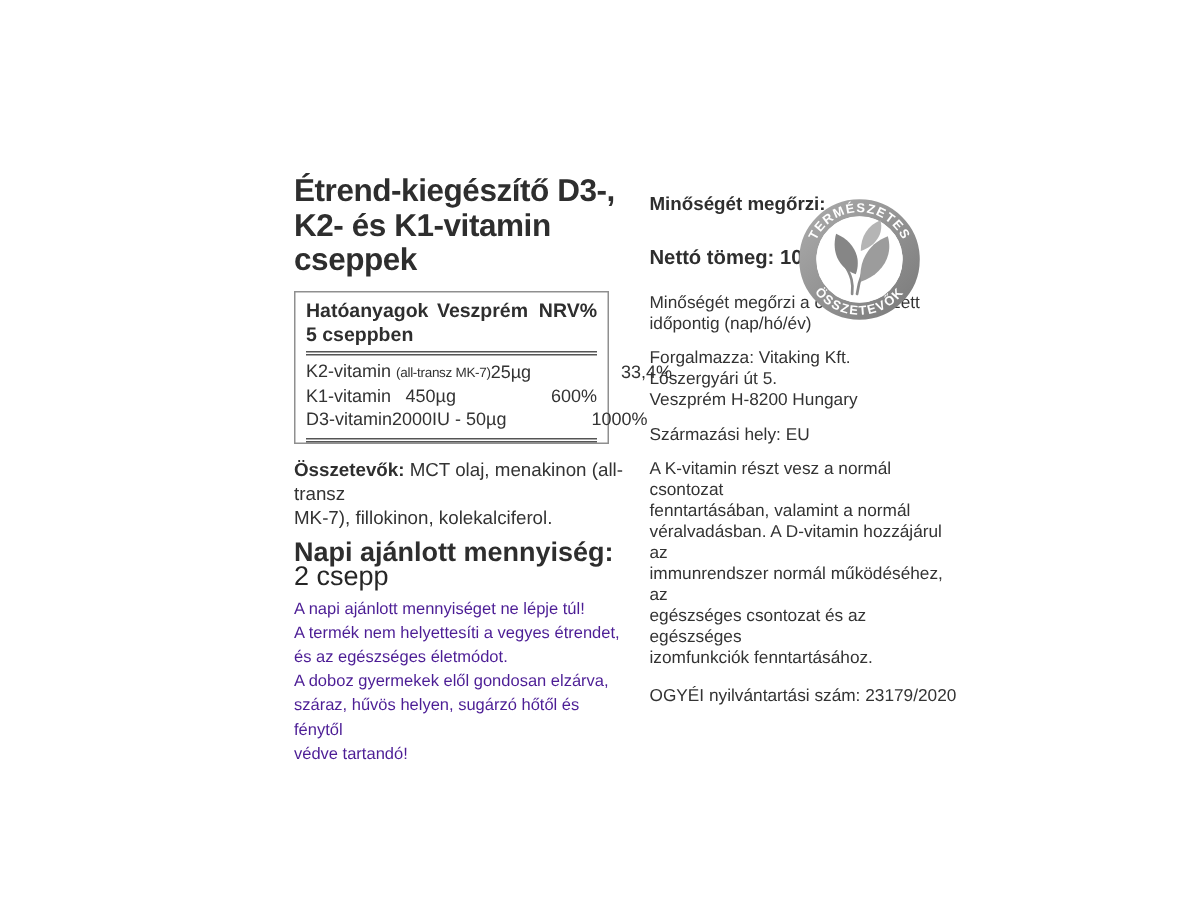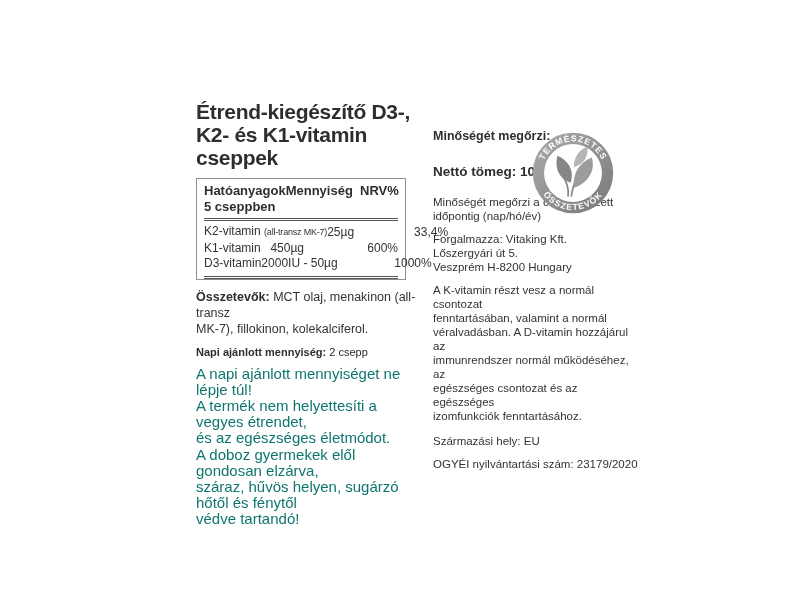--- a/index.html
+++ b/index.html
@@ -1,43 +1,43 @@
 <!DOCTYPE html>
 <html><head>
 <meta charset="utf-8">
 <style>
   * { margin:0; padding:0; box-sizing:border-box; }
   html,body { background:#ffffff; }
   body { font-family:"Liberation Sans", sans-serif; color:#262626; }
   .page { position:relative; width:800px; height:600px; background:#ffffff; overflow:hidden; }
 
   
-  .left-col { position:absolute; left:196px; top:100px; width:224px; }
+  .left-col { position:absolute; left:196px; top:116px; width:224px; }
   .title { font-size:21px; font-weight:700; line-height:23px; letter-spacing:-0.3px; color:#2e2e2e; white-space:pre-line; }
 
   .ing-table { margin-top:9px; width:210px; border:1.5px solid #8f8f8f; background:#fff; padding:0 7px; }
   .t-header { display:flex; align-items:flex-start; padding:4px 0 3px; font-weight:700; font-size:13px; line-height:16px; color:#2e2e2e;
               border-bottom:3px double #555; }
   .th-name { white-space:pre-line; flex:1 1 auto; }
   .th-qty { flex:0 0 auto; text-align:right; }
   .th-nrv { flex:0 0 46px; text-align:right; }
   .t-body { padding:3px 0 4px; border-bottom:3px double #555; }
   .t-row { display:flex; align-items:flex-end; font-size:12px; line-height:15.5px; color:#333; }
   .cell-name { flex:1 1 auto; white-space:nowrap; }
   .nm-small { font-size:9px; letter-spacing:-0.2px; }
   .cell-qty { flex:0 0 auto; text-align:right; white-space:nowrap; }
   .cell-nrv { flex:0 0 46px; text-align:right; white-space:nowrap;margin-left:48px; }
   .t-foot { padding:3px 0 4px; font-size:10px; letter-spacing:-0.45px; line-height:13px; color:#333; white-space:nowrap; }
 
   .ingredients { margin-top:9px; font-size:12.5px; line-height:16px; color:#333; }
   .ingredients .lbl { font-weight:700; color:#2e2e2e; }
   .ingredients .txt { white-space:pre-line; }
-  .daily { margin-top:7px; font-size:11px; line-height:16px; }
+  .daily { margin-top:7px; font-size:18px; line-height:16px; }
   .daily .lbl { font-weight:700; color:#2e2e2e; }
-  .warnings { margin-top:6px; font-size:15px; line-height:16.2px; color:#0f766e; white-space:pre-line; }
+  .warnings { margin-top:6px; font-size:11px; line-height:16.2px; color:#4c1d95; white-space:pre-line; }
 
   
   .right-col { position:absolute; left:433px; top:129px; width:215px; color:#333; }
   .r-bold { font-weight:700; font-size:12.5px; color:#2e2e2e; }
   .r-mfg { margin-bottom:16px; }
   .r-quality { margin-bottom:21px; }
   .r-net { font-size:13.5px; margin-bottom:16px; }
   .r-par { font-size:11.5px; line-height:14px; margin-bottom:9px; }
   .pre { white-space:pre-line; }
   .r-claim { margin-bottom:11px; width:205px; }
@@ -53,21 +53,21 @@
 <div class="page">
 
   <div class="left-col">
     <h1 class="title">Étrend-kiegészítő D3-,
 K2- és K1-vitamin cseppek</h1>
 
     <div class="ing-table">
       <div class="t-header">
         <span class="th-name">Hatóanyagok
 5 cseppben</span>
-        <span class="th-qty">Mennyiség</span>
+        <span class="th-qty">Veszprém</span>
         <span class="th-nrv">NRV%</span>
       </div>
       <div class="t-body">
         <div class="t-row">
           <span class="cell-name"><span>K2-vitamin</span> <span class="nm-small">(all-transz MK-7)</span></span>
           <span class="cell-qty">25µg</span>
           <span class="cell-nrv">33,4%</span>
         </div>
         <div class="t-row">
           <span class="cell-name"><span>K1-vitamin</span></span>
@@ -96,27 +96,27 @@
   </div>
 
   <div class="right-col">
     <div class="r-bold r-quality">Minőségét megőrzi:</div>
     <div class="r-bold r-net">Nettó tömeg: 10 ml</div>
     <div class="r-par pre">Minőségét megőrzi a címkén jelzett
 időpontig (nap/hó/év)</div>
     <div class="r-par pre">Forgalmazza: Vitaking Kft.
 Lőszergyári út 5.
 Veszprém H-8200 Hungary</div>
+    <div class="r-par">Származási hely: EU</div>
     <div class="r-par pre r-claim">A K-vitamin részt vesz a normál csontozat
 fenntartásában, valamint a normál
 véralvadásban. A D-vitamin hozzájárul az
 immunrendszer normál működéséhez, az
 egészséges csontozat és az egészséges
 izomfunkciók fenntartásához.</div>
-    <div class="r-par">Származási hely: EU</div>
     <div class="r-reg">OGYÉI nyilvántartási szám: 23179/2020</div>
   </div>
 
   <div class="badge">
     <svg viewBox="0 0 100 100">
       <defs>
         <linearGradient id="ringGrad" x1="0" y1="0" x2="1" y2="1">
           <stop offset="0" stop-color="#a9a9a9"></stop>
           <stop offset="1" stop-color="#7c7c7c"></stop>
         </linearGradient>

